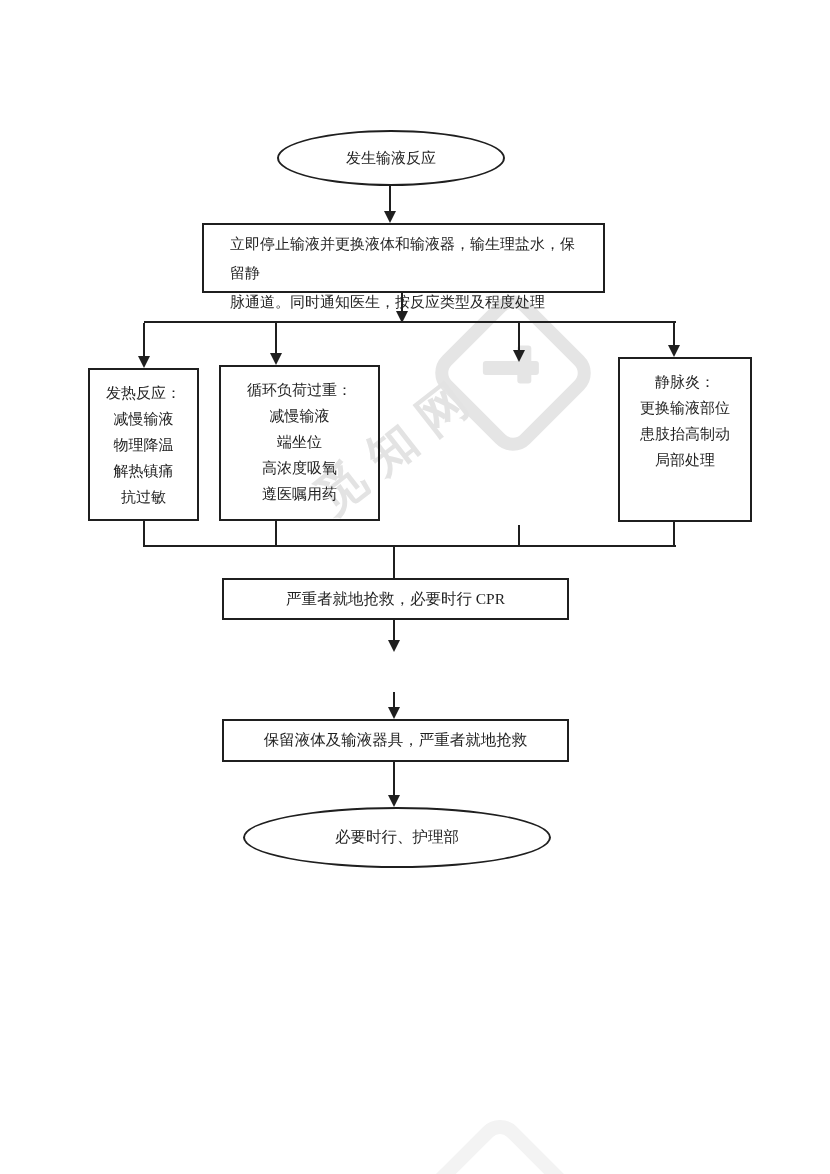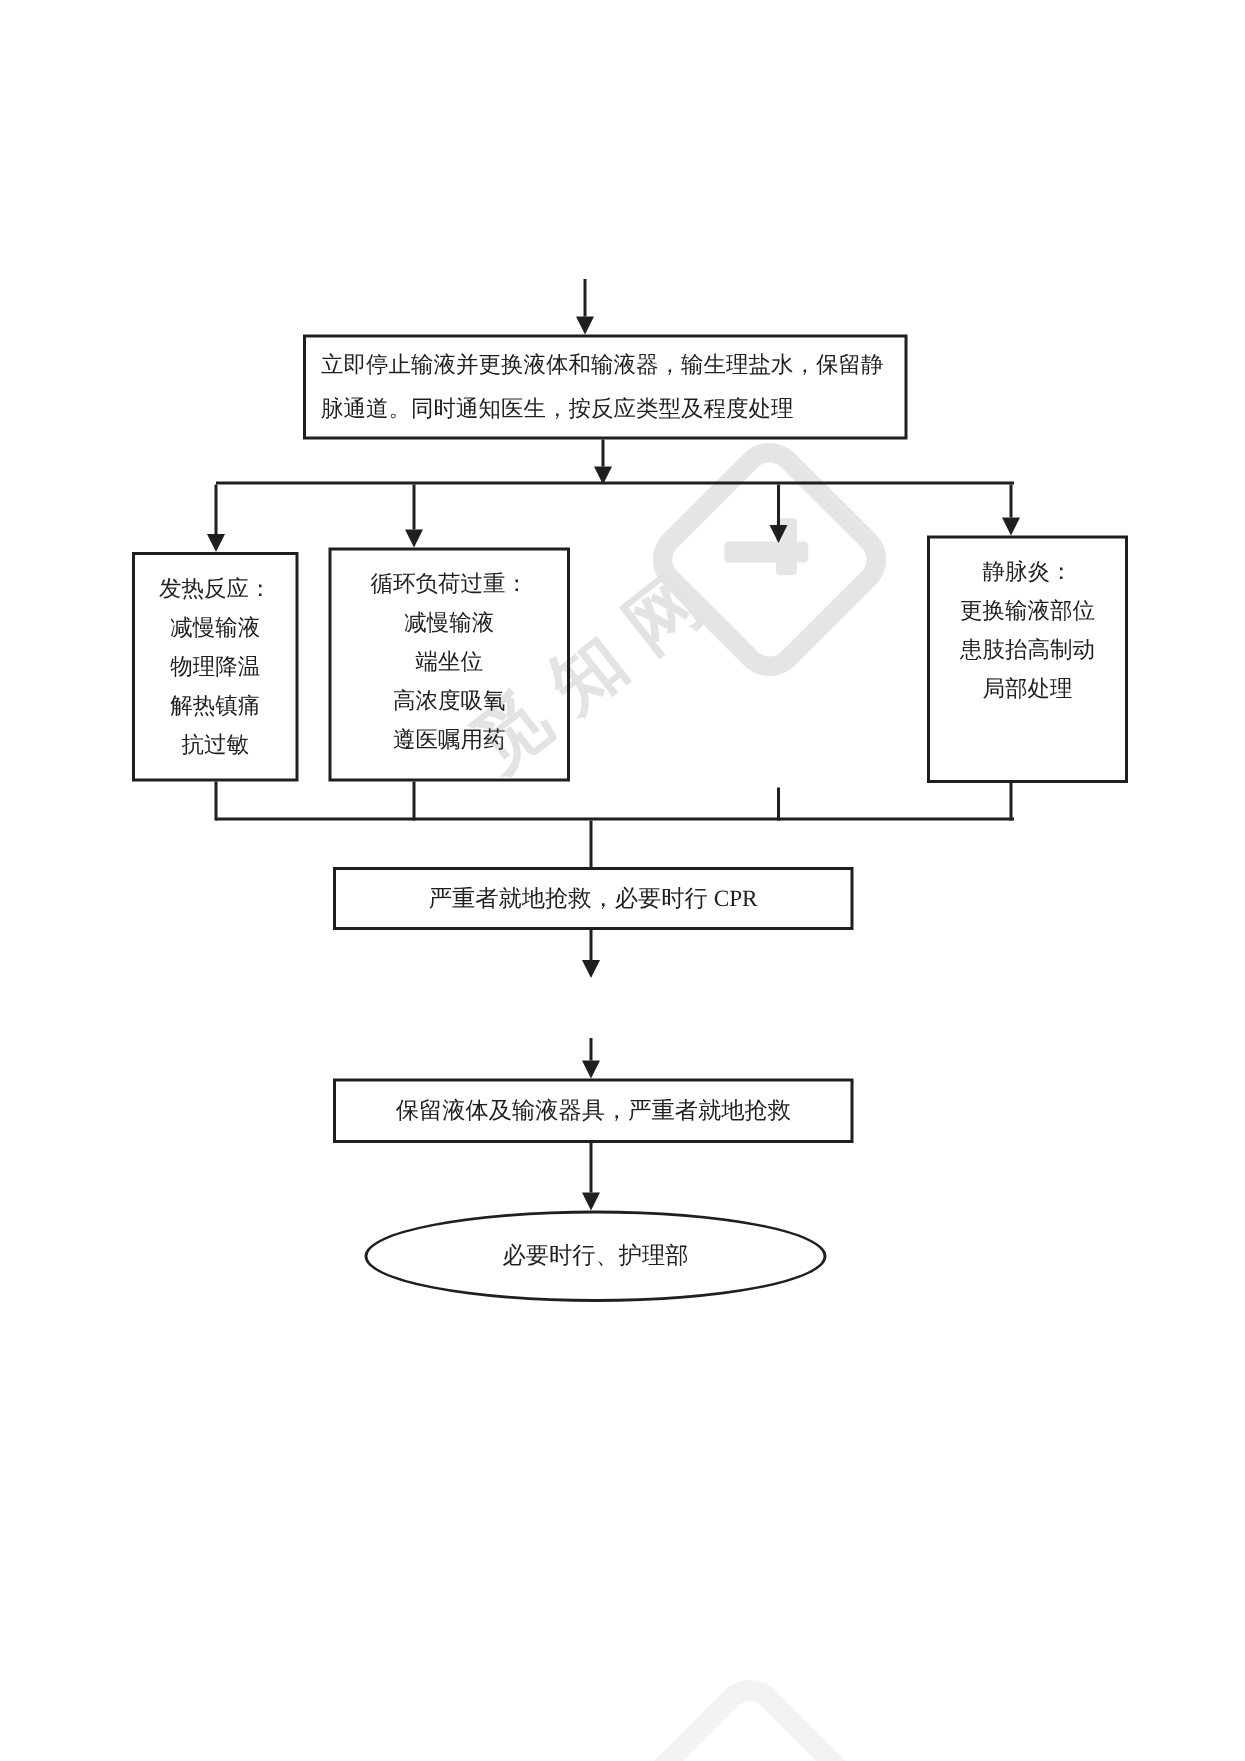--- a/index.html
+++ b/index.html
@@ -78,21 +78,21 @@
     border-left: 6px solid transparent;
     border-right: 6px solid transparent;
     border-top: 12px solid #1f1f1f;
   }
 
   
   #n-start { left: 277px; top: 130px; width: 228px; height: 56px; }
   #n-start .node-text { font-size: 15px; }
 
   #n-instruction { left: 202px; top: 223px; width: 403px; height: 70px; justify-content: flex-start; }
-  #n-instruction .node-text { text-align: left; padding: 5px 10px; line-height: 29px; font-size: 15px; }
+  #n-instruction .node-text { text-align: left; padding: 5px 26px; line-height: 29px; font-size: 15px; }
 
   #n-b1 { left: 88px;  top: 368px; width: 111px; height: 153px; }
   #n-b2 { left: 219px; top: 365px; width: 161px; height: 156px; }
   #n-b3 { left: 454px; top: 362px; width: 133px; height: 163px; }
   #n-b4 { left: 607px; top: 357px; width: 134px; height: 165px; margin-left: 11px; }
   #n-b1 .node-text, #n-b2 .node-text, #n-b4 .node-text { padding-top: 10px; line-height: 26px; }
   #n-b3 .node-text { padding-top: 4px; line-height: 26px; }
 
   #n-s1 { left: 222px; top: 578px; width: 347px; height: 42px; align-items: center; }
   #n-s2 { left: 222px; top: 652px; width: 347px; height: 40px; align-items: center; }
@@ -109,20 +109,23 @@
 
   <div class="wm-diamond">
     <div class="g1"></div>
     <div class="g2"></div>
   </div>
   <div class="wm-text">觅知网</div>
   <div class="wm-diamond wm-bottom">
     
   </div>
 
+  <div class="node ellipse" id="n-start">
+    <span class="node-text">发生输液反应</span>
+  </div>
 
   <div class="vline" style="left:389px;top:186px;height:25px"></div>
   <div class="ah" style="left:384px;top:211px"></div>
 
   <div class="node" id="n-instruction">
     <span class="node-text">立即停止输液并更换液体和输液器，输生理盐水，保留静
 脉通道。同时通知医生，按反应类型及程度处理</span>
   </div>
 
   <div class="vline" style="left:401px;top:293px;height:18px"></div>

